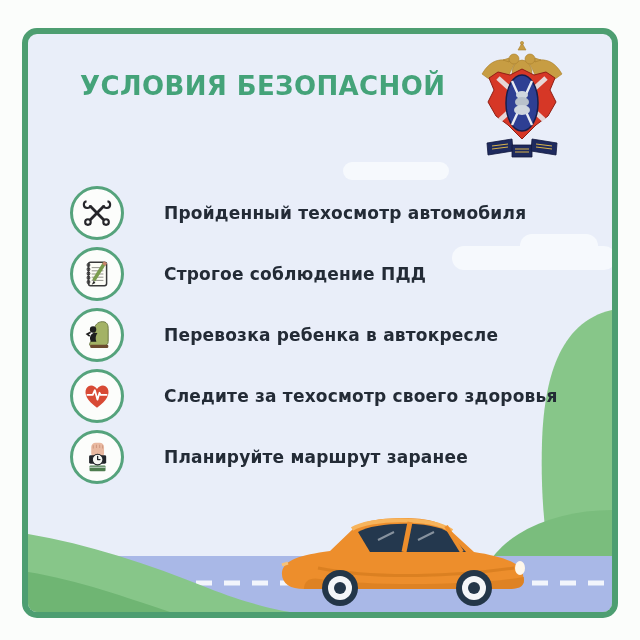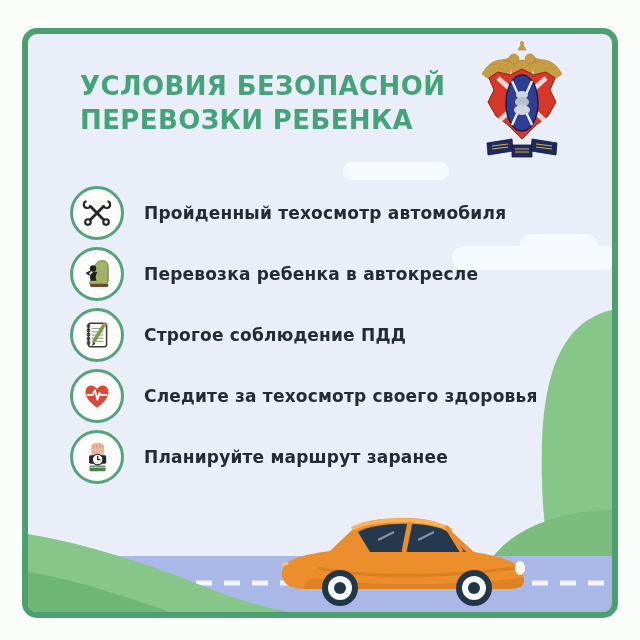--- a/index.html
+++ b/index.html
@@ -27,36 +27,35 @@
     background:#f6f9fd;border-radius:14px;
   }
   .list{position:absolute;left:42px;top:148px;z-index:5;}
   .row{display:flex;align-items:center;height:61px;}
   .badge{
     width:54px;height:54px;border-radius:50%;flex:0 0 54px;
     background:#fcfdfb;border:3px solid #55a37c;box-sizing:border-box;
     display:flex;align-items:center;justify-content:center;
   }
   .row .label{
-    margin-left:20px;font-size:17px;font-weight:700;color:#232b36;
+    margin-left:40px;font-size:17px;font-weight:700;color:#232b36;
     letter-spacing:.2px;white-space:nowrap;
   }
   .scene{position:absolute;left:0;bottom:0;width:584px;height:320px;z-index:2;}
 </style>
 </head>
 <body>
 
 <div class="card">
 
   <div class="cloud c1"></div>
   <div class="cloud c2"></div>
 
   <div class="title">
     <div>УСЛОВИЯ БЕЗОПАСНОЙ</div>
-    <div>ПЕРЕВОЗКИ РЕБЕНКА</div>
   </div>
 
   <svg class="emblem" viewBox="0 0 108 124">
 
     <g fill="#c79d43" stroke="#a97f2e" stroke-width="0.6">
       <path d="M14,34 Q26,13 47,23 Q41,33 39,42 Q24,43 14,34 Z"></path>
       <path d="M94,34 Q82,13 61,23 Q67,33 69,42 Q84,43 94,34 Z"></path>
       <ellipse cx="54" cy="34" rx="10" ry="14"></ellipse>
       <circle cx="46" cy="19" r="5"></circle>
       <circle cx="62" cy="19" r="5"></circle>
@@ -144,33 +143,20 @@
             <circle cx="6.5" cy="23.5" r="2.6"></circle>
           </g>
         </svg>
       </div>
       <div class="label">Пройденный техосмотр автомобиля</div>
     </div>
 
     <div class="row">
       <div class="badge">
         <svg width="32" height="32" viewBox="0 0 30 30">
-          <path d="M20,2.5 C24,2.5 25.5,5 25.5,9 L25.5,21 C25.5,24.5 22.5,25.5 18.5,25.5 L10,25.5 C8,25.5 7.6,23.8 8.6,22 C11.4,18 12.6,14 12.6,10 C12.6,6 15.5,2.5 20,2.5 Z" fill="#a3b266" stroke="#5e6b37" stroke-width="0.8"></path>
-          <rect x="8.6" y="24.2" width="17" height="3" rx="1.2" fill="#6b4a2f"></rect>
-          <circle cx="11.3" cy="9.8" r="3" fill="#1f1f1f"></circle>
-          <path d="M12,13 C8.6,14.6 7.4,17.8 9.4,21.4 L14.4,21.4 C13.2,18.4 13.8,15.4 15.4,13.2 Z" fill="#1f1f1f"></path>
-          <path d="M9,12.5 L5.8,14.2 L8.2,16" stroke="#1f1f1f" stroke-width="1.6" fill="none"></path>
-        </svg>
-      </div>
-      <div class="label">Перевозка ребенка в автокресле</div>
-    </div>
-
-    <div class="row">
-      <div class="badge">
-        <svg width="32" height="32" viewBox="0 0 30 30">
           <rect x="7" y="4" width="17" height="22" rx="2" fill="#fdfdf6" stroke="#3a3a3a" stroke-width="1.4"></rect>
           <g stroke="#9a9a92" stroke-width="1">
             <line x1="10" y1="9" x2="21" y2="9"></line>
             <line x1="10" y1="12" x2="21" y2="12"></line>
             <line x1="10" y1="15" x2="21" y2="15"></line>
             <line x1="10" y1="18" x2="21" y2="18"></line>
             <line x1="10" y1="21" x2="21" y2="21"></line>
           </g>
           <g stroke="#3a3a3a" stroke-width="1" fill="none">
             <circle cx="7" cy="6.5" r="1.3"></circle>
@@ -183,20 +169,33 @@
           <path d="M12,21 L10,25 L13.5,23.5 Z" fill="#2a2a2a"></path>
           <line x1="23" y1="4" x2="21.4" y2="6.6" stroke="#c9856b" stroke-width="3.4"></line>
         </svg>
       </div>
       <div class="label">Строгое соблюдение ПДД</div>
     </div>
 
     <div class="row">
       <div class="badge">
         <svg width="32" height="32" viewBox="0 0 30 30">
+          <path d="M20,2.5 C24,2.5 25.5,5 25.5,9 L25.5,21 C25.5,24.5 22.5,25.5 18.5,25.5 L10,25.5 C8,25.5 7.6,23.8 8.6,22 C11.4,18 12.6,14 12.6,10 C12.6,6 15.5,2.5 20,2.5 Z" fill="#a3b266" stroke="#5e6b37" stroke-width="0.8"></path>
+          <rect x="8.6" y="24.2" width="17" height="3" rx="1.2" fill="#6b4a2f"></rect>
+          <circle cx="11.3" cy="9.8" r="3" fill="#1f1f1f"></circle>
+          <path d="M12,13 C8.6,14.6 7.4,17.8 9.4,21.4 L14.4,21.4 C13.2,18.4 13.8,15.4 15.4,13.2 Z" fill="#1f1f1f"></path>
+          <path d="M9,12.5 L5.8,14.2 L8.2,16" stroke="#1f1f1f" stroke-width="1.6" fill="none"></path>
+        </svg>
+      </div>
+      <div class="label">Перевозка ребенка в автокресле</div>
+    </div>
+
+    <div class="row">
+      <div class="badge">
+        <svg width="32" height="32" viewBox="0 0 30 30">
           <path d="M15,26 C5.6,19.4 2.6,13 5,8 C7.2,3.8 12.4,4.2 15,8.4 C17.6,4.2 22.8,3.8 25,8 C27.4,13 24.4,19.4 15,26 Z" fill="#d84a35"></path>
           <polyline points="6,14 11,14 13,9.6 15.4,18.4 17.4,12 18.4,14 24,14" fill="none" stroke="#ffffff" stroke-width="1.7" stroke-linejoin="round" stroke-linecap="round"></polyline>
         </svg>
       </div>
       <div class="label">Следите за техосмотр своего здоровья</div>
     </div>
 
     <div class="row">
       <div class="badge">
         <svg width="32" height="32" viewBox="0 0 30 30">

